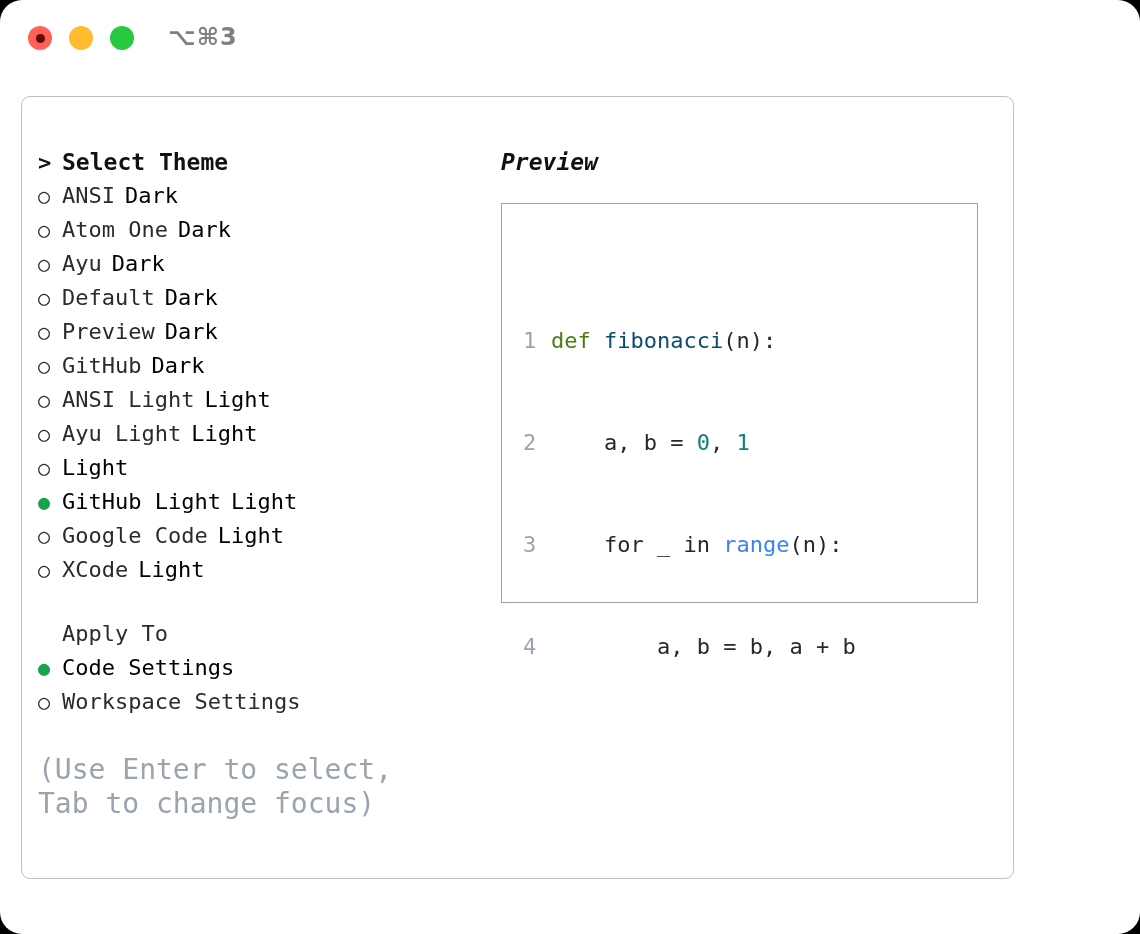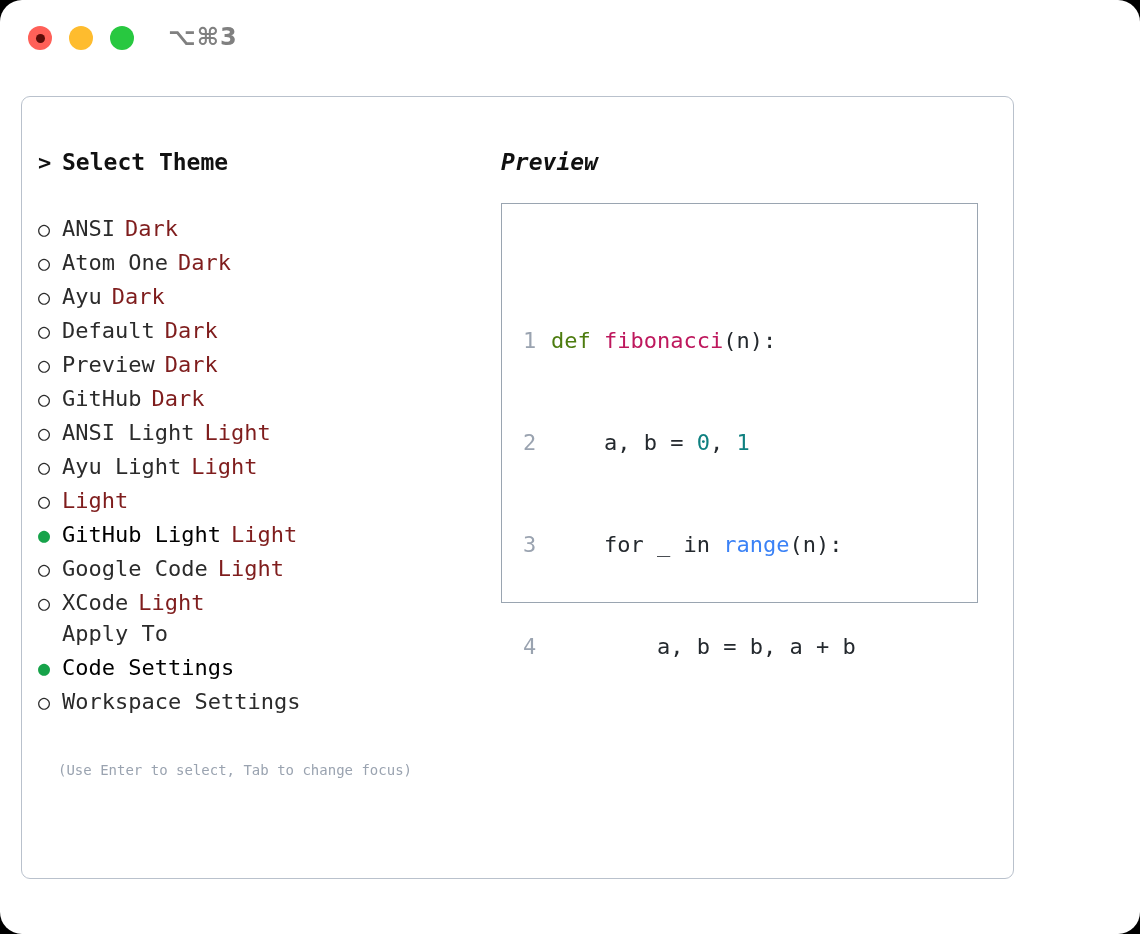--- a/index.html
+++ b/index.html
@@ -118,32 +118,31 @@
     font-weight: bold;
     color: #111111;
     font-size: 23px;
   }
   .row.header-row .marker {
     font-weight: bold;
     color: #111111;
     font-size: 22px;
   }
   .row .label { margin-right: 10px; }
-  .row .suffix { color: #7f1d1d; margin-top: 33px; }
+  .row .suffix { color: #000000; }
   .row.selected .marker { color: #16a34a; }
   .row.selected .label  { color: #000000; }
   .spacer-md { height: 30px; }
   .hint {
     font-family: "DejaVu Sans Mono", monospace;
-    font-size: 14px;
+    font-size: 28px;
     color: #9aa3b0;
     line-height: 34px;
     width: 410px;
     white-space: pre-wrap;
-    margin-left: 20px;
   }
   .preview-title {
     font-size: 23px;
     font-weight: bold;
     color: #111111;
     height: 34px;
     font-style: italic;
   }
   .preview-box {
     position: absolute;
@@ -163,21 +162,21 @@
     font-size: 22px;
     line-height: 34px;
     white-space: pre;
   }
   .code .ln {
     display: inline-block;
     width: 28px;
     color: #9aa3b0;
   }
   .tok-def    { color: #4d7c0f; text-align: center; }
-  .tok-fn     { color: #be185d; }
+  .tok-fn     { color: #0c4a6e; }
   .tok-num    { color: #0f8080; }
   .tok-bi     { color: #3b82f6; }
   .tok-plain  { color: #24292e; }
   .blank-line { height: 34px; }
 </style>
 </head>
 <body>
 
 <div class="window">
 

